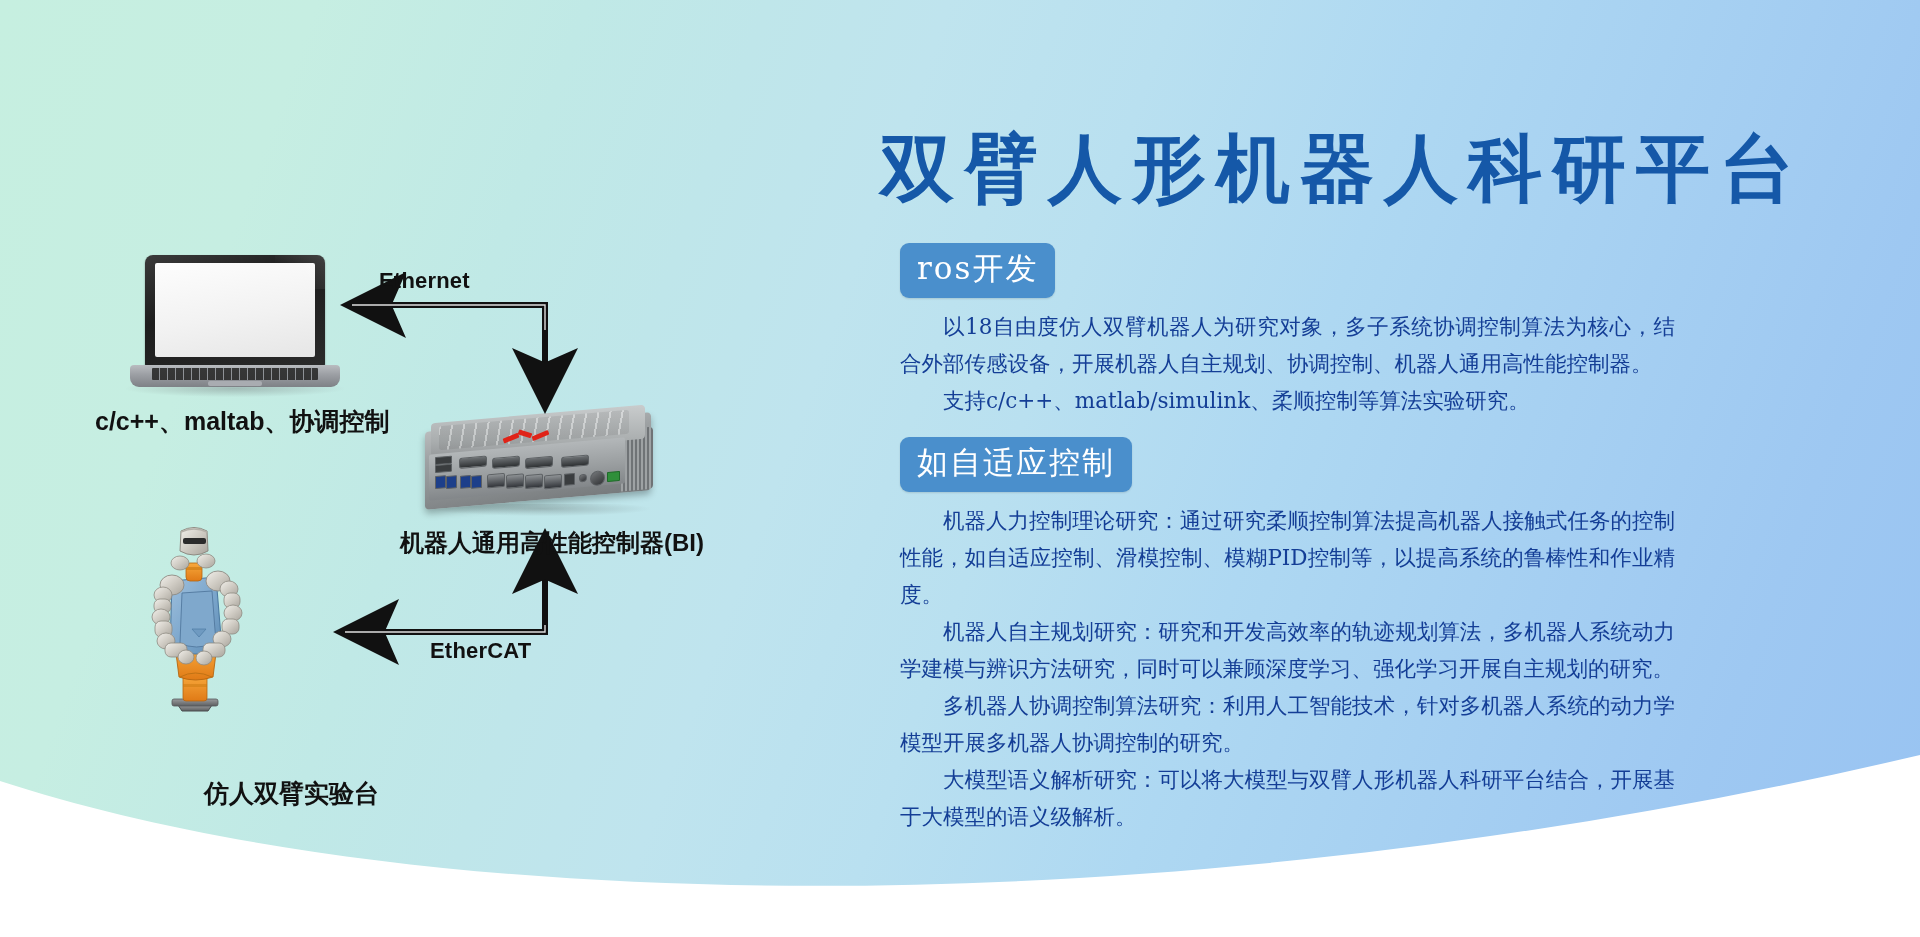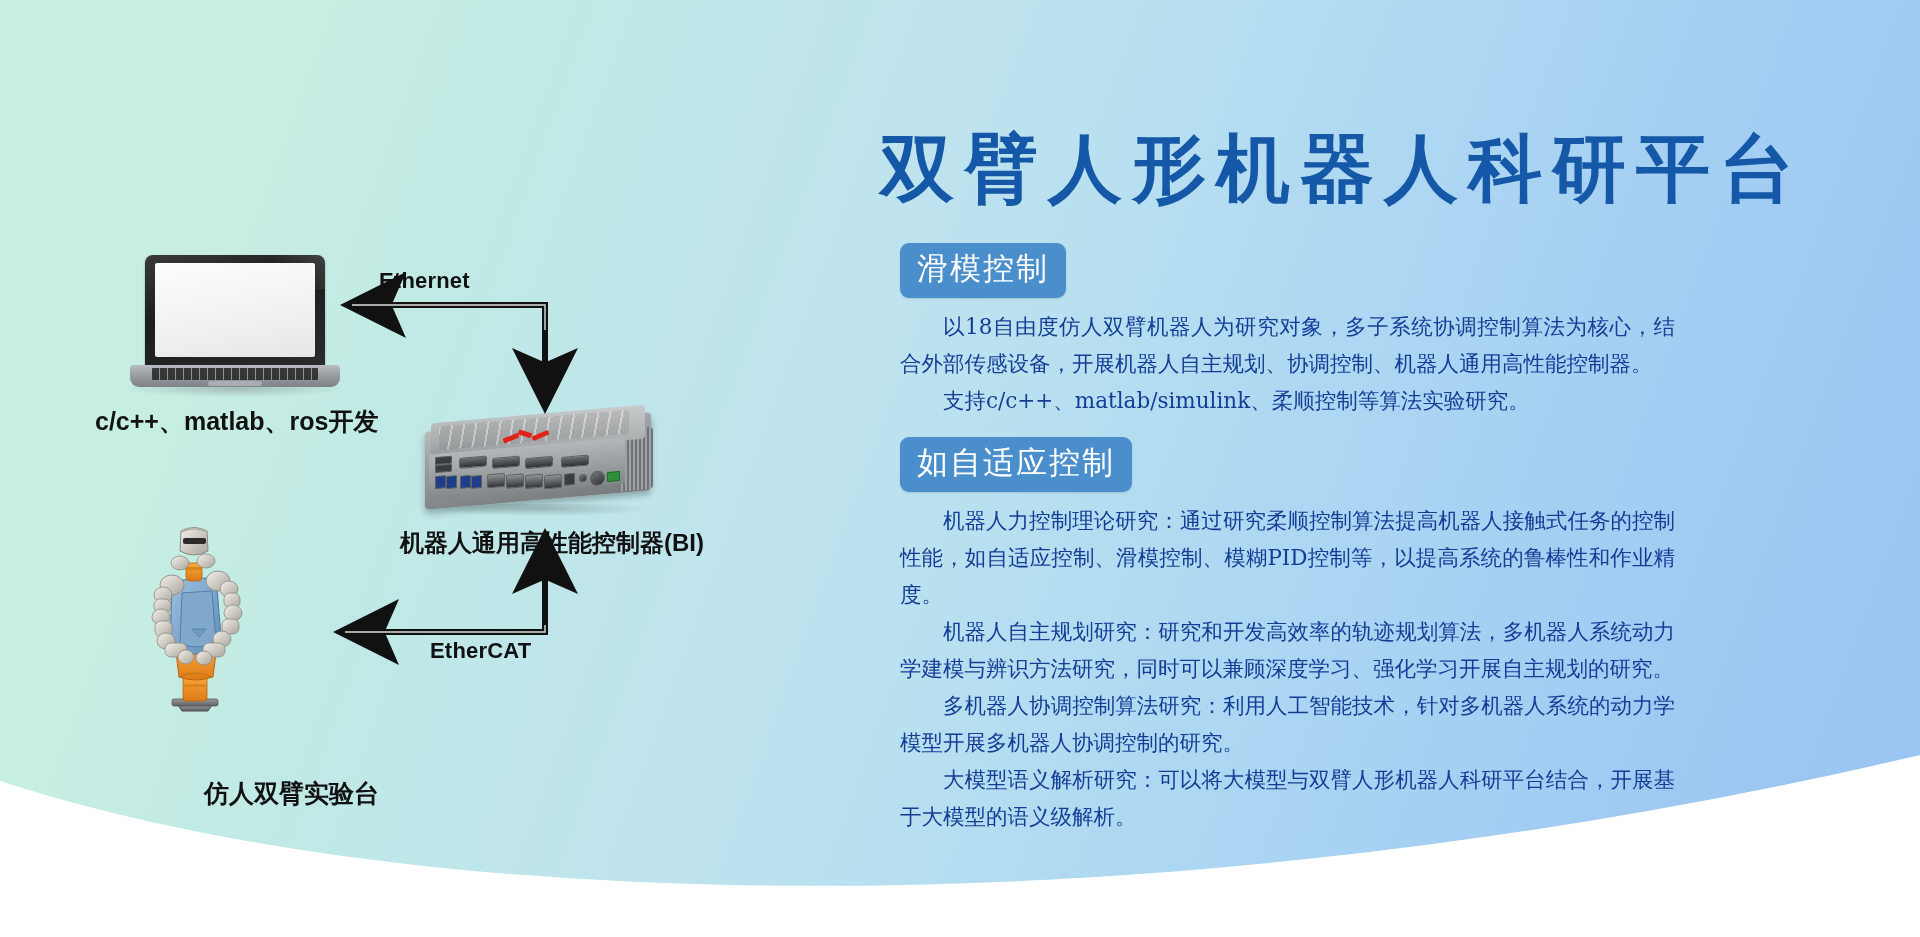--- a/index.html
+++ b/index.html
@@ -235,33 +235,33 @@
       <path d="M545 398 L545 305 L352 305" fill="none" stroke="#dedede" stroke-width="1.4" stroke-linejoin="miter"></path>
 
       <path d="M545 330 L545 402" fill="none" stroke="#111" stroke-width="6" marker-end="url(#ah)"></path>
 
       <path d="M545 533 L545 632 L345 632" fill="none" stroke="#111" stroke-width="6" stroke-linejoin="miter" marker-end="url(#ah)"></path>
       <path d="M545 533 L545 632 L345 632" fill="none" stroke="#dedede" stroke-width="1.4" stroke-linejoin="miter"></path>
 
       <path d="M545 625 L545 540" fill="none" stroke="#111" stroke-width="6" marker-end="url(#ah)"></path>
     </svg>
 
-    <div class="dlabel lap">c/c++、matlab、ros开发</div>
+    <div class="dlabel lap">c/c++、maltab、协调控制</div>
     <div class="dlabel eth">Ethernet</div>
     <div class="dlabel ctl">机器人通用高性能控制器(BI)</div>
     <div class="dlabel ecat">EtherCAT</div>
     <div class="dlabel rob">仿人双臂实验台</div>
   </div>
 
   <div class="content">
 
     <div class="title">双臂人形机器人科研平台</div>
 
     <div class="sec sec1">
-      <span class="badge">滑模控制</span>
+      <span class="badge">ros开发</span>
     </div>
     <div class="para body1">
       <p>以18自由度仿人双臂机器人为研究对象，多子系统协调控制算法为核心，结合外部传感设备，开展机器人自主规划、协调控制、机器人通用高性能控制器。</p>
       <p>支持c/c++、matlab/simulink、柔顺控制等算法实验研究。</p>
     </div>
 
     <div class="sec sec2">
       <span class="badge">如自适应控制</span>
     </div>
     <div class="para body2">

